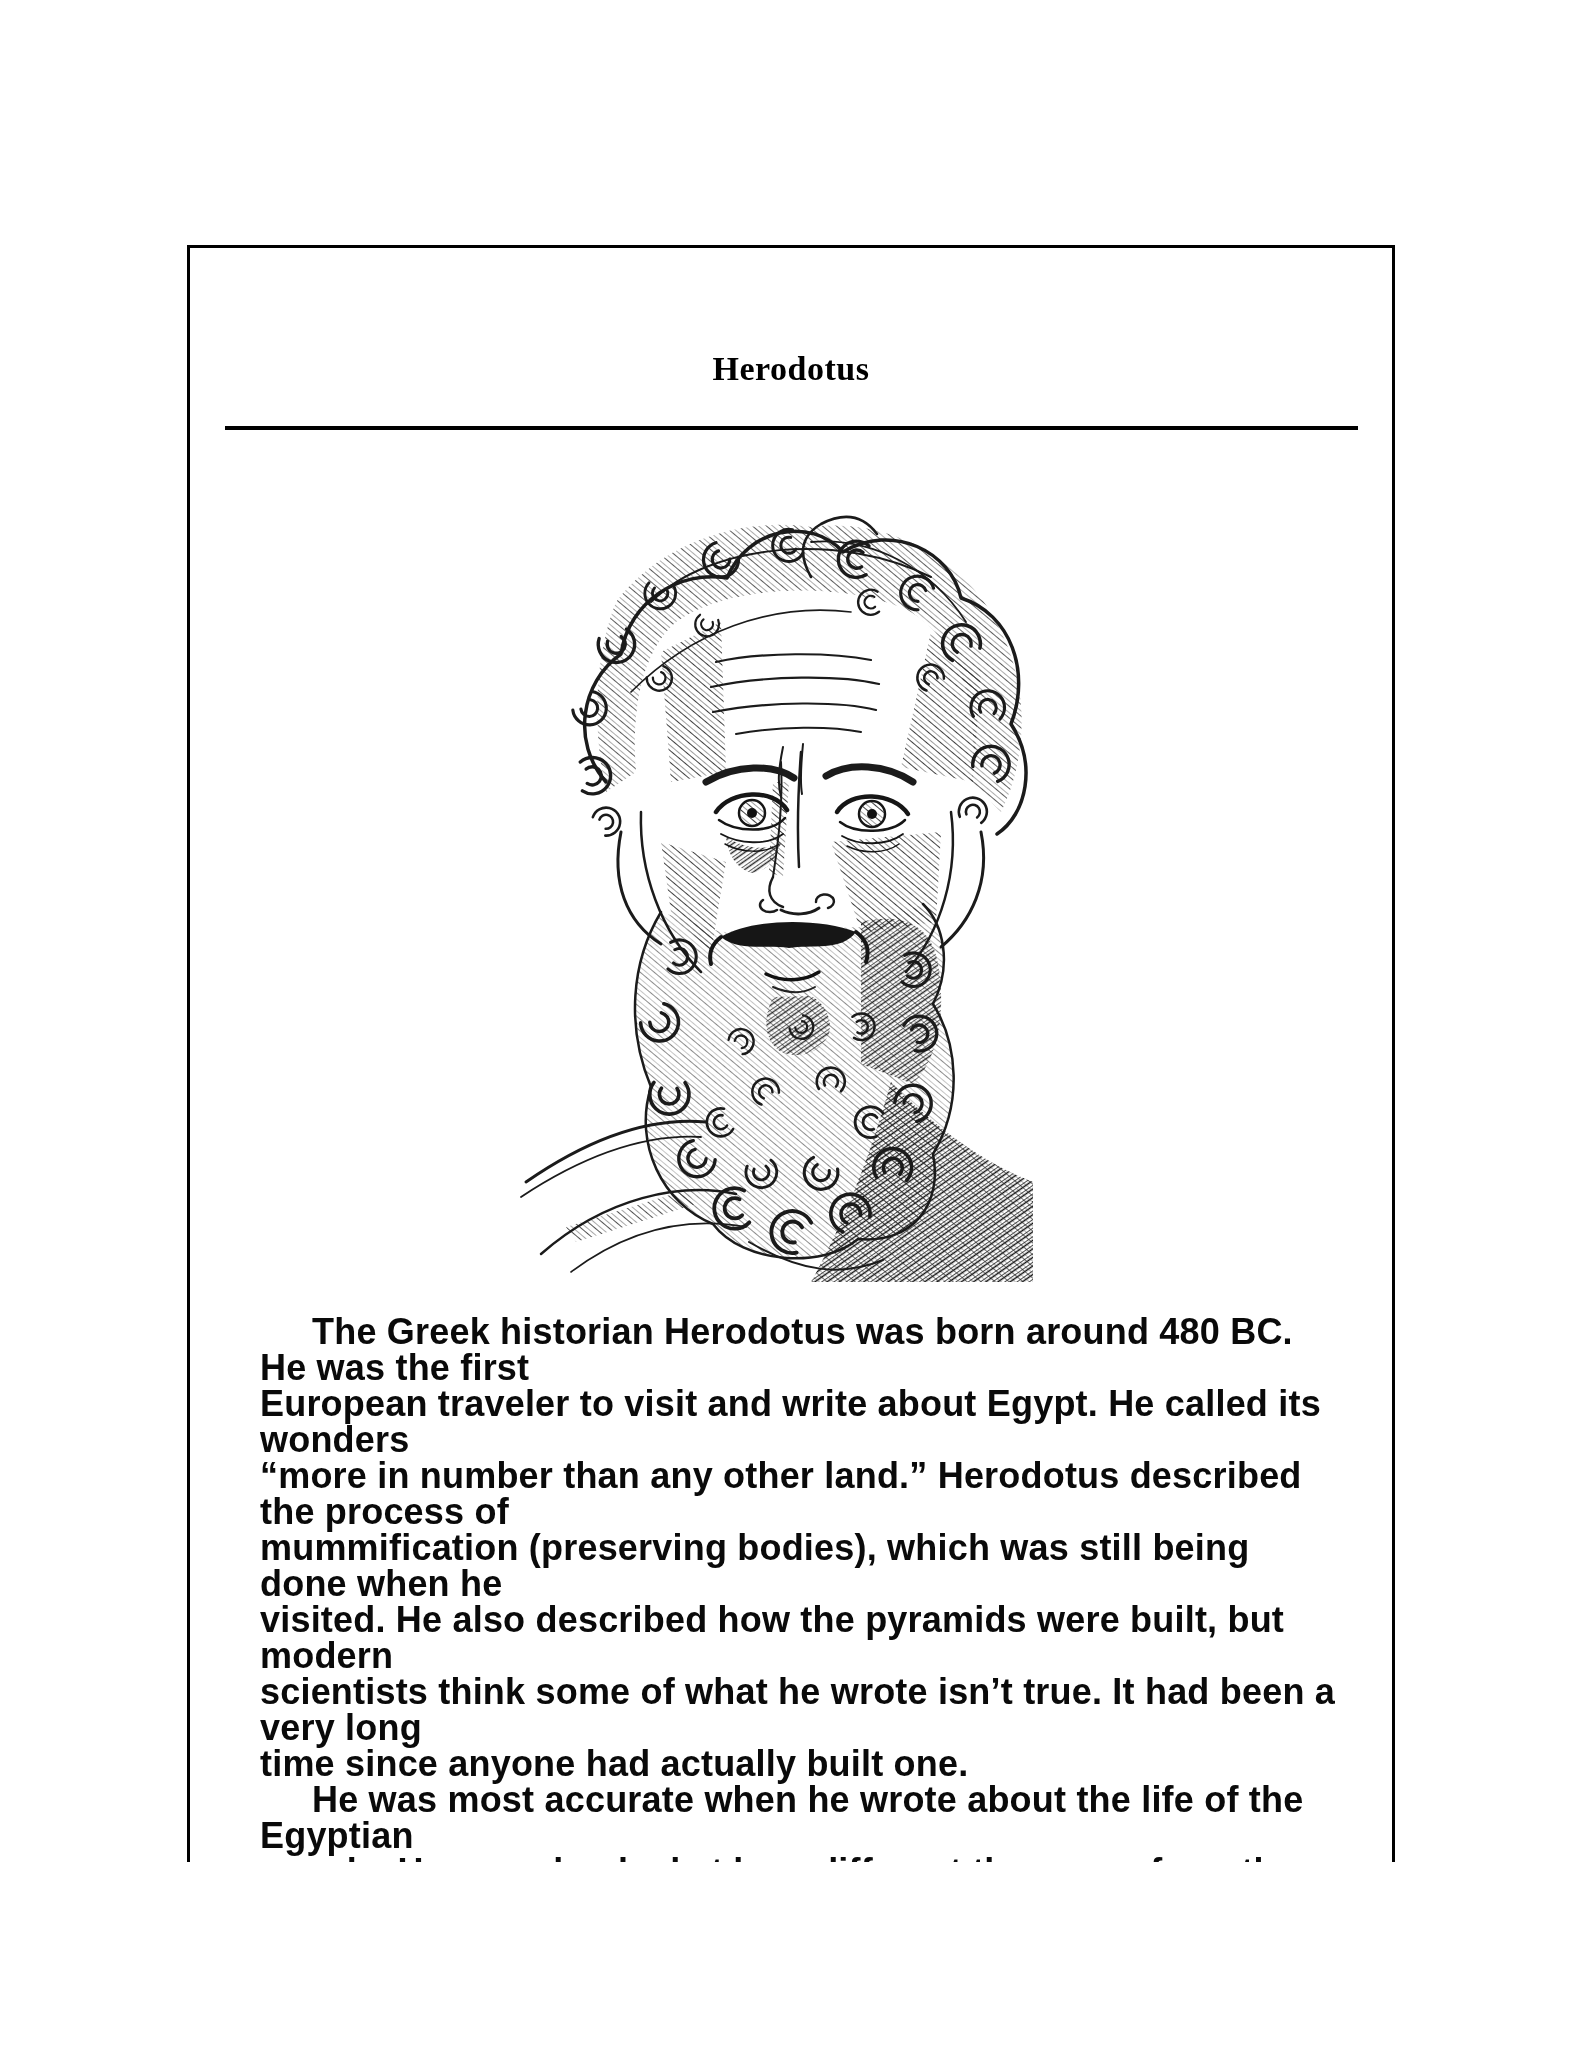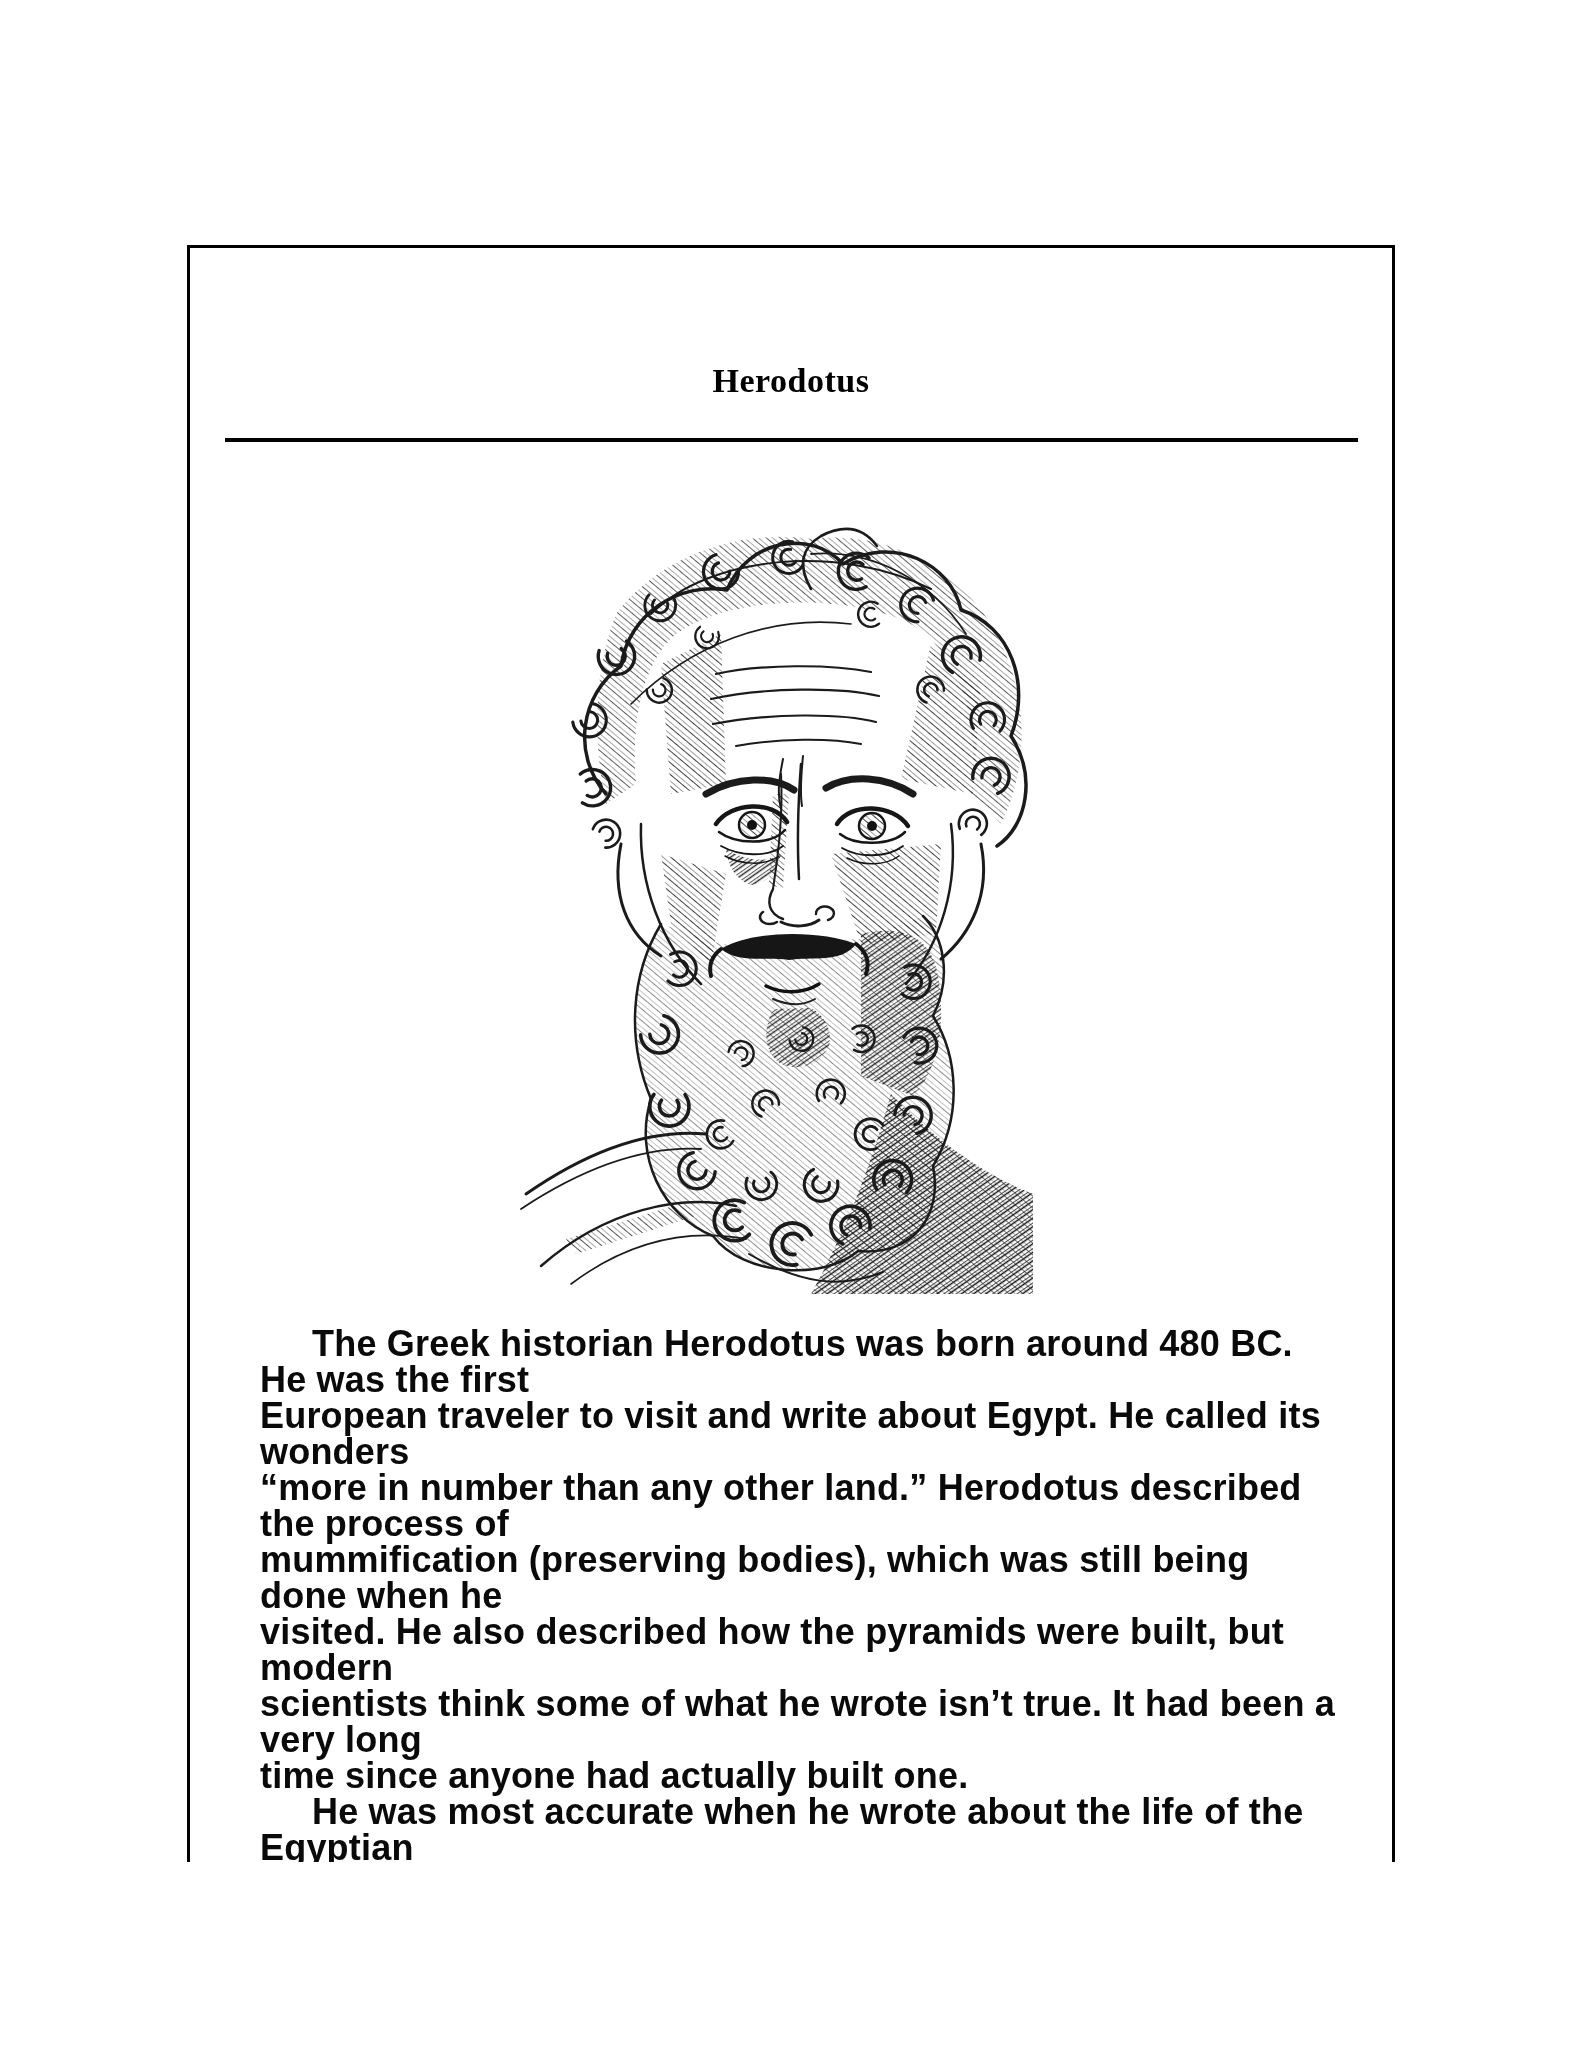--- a/index.html
+++ b/index.html
@@ -3,21 +3,21 @@
 <meta charset="utf-8">
 <style>
   html,body{margin:0;padding:0;background:#ffffff;}
   body{width:1582px;height:2048px;position:relative;font-family:"Liberation Sans",sans-serif;}
   .content-box{
     position:absolute;left:187px;top:245px;width:1208px;height:1617px;
     box-sizing:border-box;border:3px solid #000;border-bottom:none;
     background:#fff;padding-top:100px;overflow:hidden;
   }
   .title{
-    margin:12px;text-align:center;color:#000;
+    margin:0;text-align:center;color:#000;
     font-family:"Liberation Serif",serif;font-weight:bold;
     font-size:34px;line-height:42px;letter-spacing:0.5px;
   }
   .rule{height:4px;background:#000;margin:36px 34px 0 35px;}
   .portrait{width:560px;height:820px;margin:52px auto 0 auto;}
   .body-text{margin:12px 56px 0 70px;}
   .body-text p{
     margin:0;color:#0a0a0a;
     font-weight:bold;font-size:36px;line-height:36px;letter-spacing:0.2px;
     text-indent:52px;white-space:pre-line;

